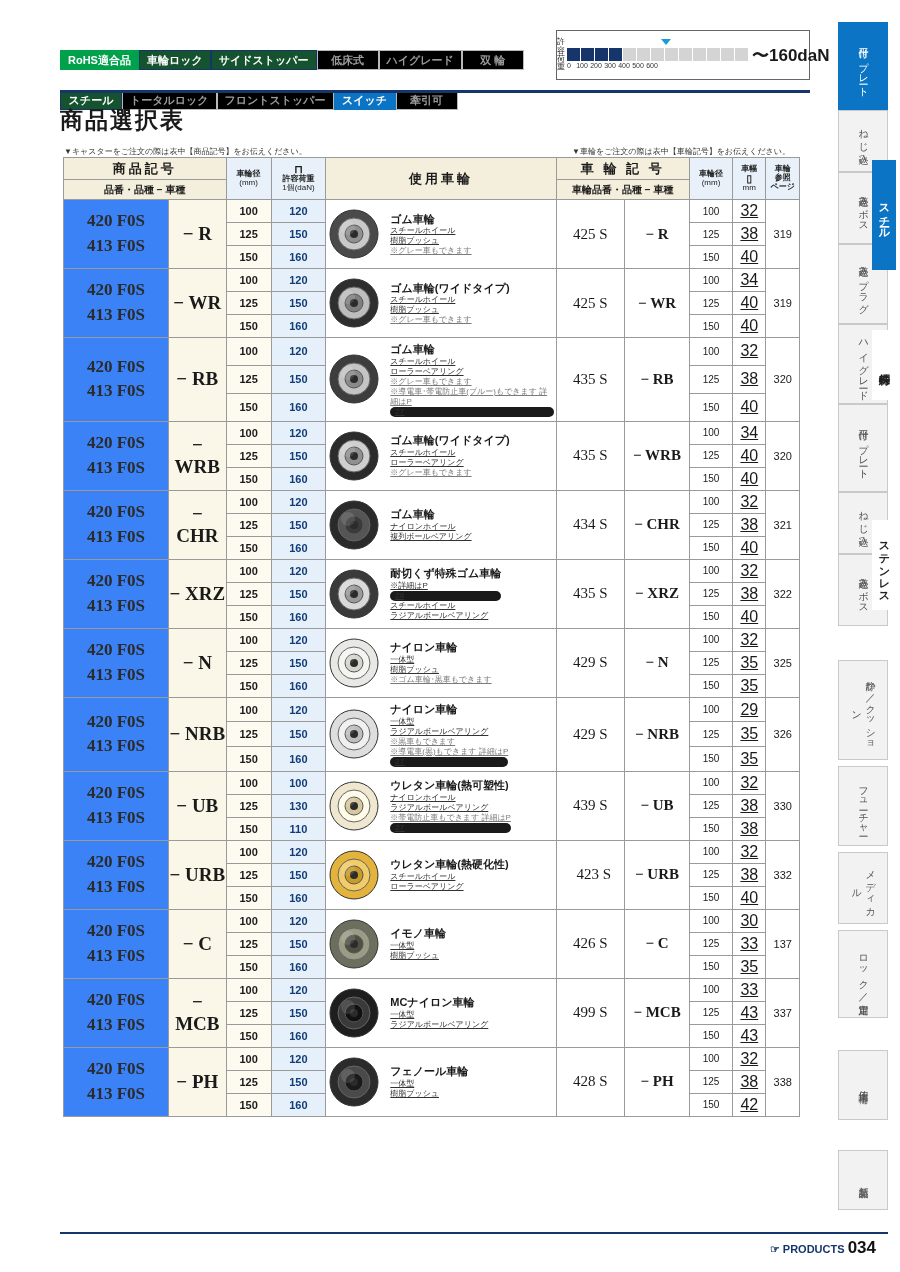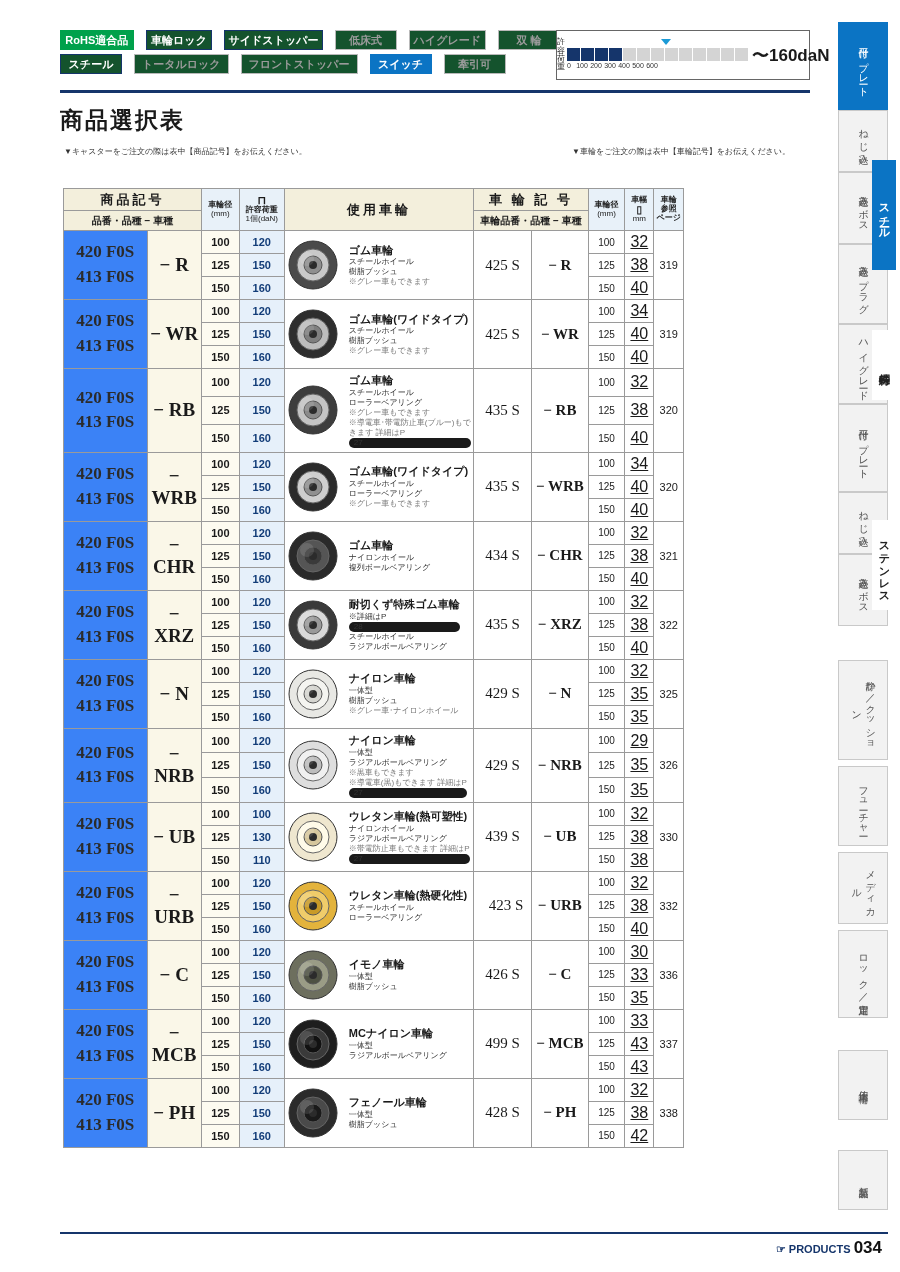--- a/index.html
+++ b/index.html
@@ -9,26 +9,26 @@
     background: #ffffff;
     font-family: "Liberation Sans", sans-serif;
     color: #1a1a1a;
     position: relative;
     overflow: hidden;
   }
   .page { position: relative; width:900px; height:1272px; }
 
   
   .tagwrap { position:absolute; left:60px; top:30px; width:500px; }
-  .tagrow { display:flex; gap:12px; margin-bottom:4px; }
+  .tagrow { display:flex; gap:0; margin-bottom:4px;margin-top:20px; }
   .tag {
     height:20px; min-width:62px; padding:0 7px;
     display:flex; align-items:center; justify-content:center;
     font-size:11px; letter-spacing:0px; white-space:nowrap;
-    border:1px solid #b9b9b9; color:#9a9a9a; background:#14532d;
+    border:1px solid #b9b9b9; color:#9a9a9a; background:#000000;
     font-weight:bold;
   }
   .tag.green { background:#00a14b; color:#fff; border-color:#00a14b; }
   .tag.navy  { background:#14532d; color:#fff; border-color:#15356b; }
   .tag.blue  { background:#0b74c4; color:#fff; border-color:#0b74c4; }
 
   
   .gauge { position:absolute; left:556px; top:30px; width:254px; height:50px;
            border:1px solid #666; background:#fff; display:flex; align-items:center; }
   .gauge-label {
@@ -48,38 +48,38 @@
   .gauge-value { font-size:17px; font-weight:bold; padding-right:6px; white-space:nowrap; }
 
   .hrule { position:absolute; left:60px; top:90px; width:750px; height:3px; background:#15356b; }
 
   
   .title { position:absolute; left:60px; top:105px; font-size:23px; font-weight:bold; letter-spacing:2px; }
   .note-left { position:absolute; left:64px; top:146px; font-size:8px; color:#333; }
   .note-right { position:absolute; left:572px; top:146px; font-size:8px; color:#333; }
 
   
-  table.main { position:absolute; left:63px; top:157px; border-collapse:collapse; width:621px;margin-top:31px; }
+  table.main { position:absolute; left:63px; top:157px; border-collapse:collapse; width:737px; }
   table.main td, table.main th { border:1px solid #9a9a9a; padding:0; }
   .hdr-band { background:#f3efdc; font-weight:bold; }
   .hdr-band2 { background:#e8f1f9; }
   .h-ttl { font-size:13px; font-weight:bold; text-align:center; letter-spacing:3px; }
   .h-sub { font-size:10px; text-align:center; font-weight:bold; }
   .h-small { font-size:8px; text-align:center; line-height:1.1; font-weight:bold;}
 
   .code-cell { background:#3b82f6; text-align:center; vertical-align:middle; }
   .code-num { font-size:17px; font-weight:bold; color:#2b2b2b; line-height:1.45; font-family:"Liberation Serif", serif;}
   .suffix { font-size:19px; font-weight:bold; text-align:center; vertical-align:middle; background:#faf7e8; font-family:"Liberation Serif", serif;}
   .dia { background:#fdfbf0; font-size:11px; font-weight:bold; text-align:center; height:23px; }
   .load { background:#e6f0fa; font-size:11px; font-weight:bold; text-align:center; color:#123c78; }
   .wheel-cell { background:#fff; vertical-align:middle; }
   .wheel-inner { display:flex; align-items:center; gap:10px; padding:4px 2px; }
   .wheel-img { width:52px; height:52px; flex:none; }
   .wtxt b { font-size:11px; display:block; line-height:1.35; }
-  .wtxt span { font-size:8px; display:block; line-height:1.25; color:#333; }
+  .wtxt span { font-size:8px; display:block; line-height:1.25; color:#333;text-decoration:underline; }
   .wtxt span.gray { color:#7b7b7b; }
   .pill { display:inline-block; background:#1a1a1a; color:#fff; border-radius:7px;
           font-size:7.5px; padding:0px 5px; vertical-align:middle; }
   .wcode { font-size:15px; font-weight:normal; text-align:center; vertical-align:middle; font-family:"Liberation Serif", serif;}
   .wsuf  { font-size:15px; font-weight:bold; text-align:center; vertical-align:middle; font-family:"Liberation Serif", serif;}
   .wdia { font-size:10px; text-align:center; height:23px; }
   .wwid { font-size:16px; text-align:center;text-decoration:underline; }
   .wpage { font-size:11px; text-align:center; vertical-align:middle; }
   .tab {
     width:50px; border:1px solid #c9c9c9; background:#f2f2f2;
@@ -87,21 +87,21 @@
     writing-mode:vertical-rl; text-orientation:upright;
     font-size:10px; color:#555; letter-spacing:1px; margin-bottom:-1px;
     padding:6px 0; text-align:center;
   }
   .tab.active { background:#0b74c4; color:#fff; border-color:#0b74c4; }
   .tabgroup { position:absolute; width:24px; writing-mode:vertical-rl; text-orientation:upright;
               font-size:11px; font-weight:bold; color:#222; text-align:center; }
 
   
   .footline { position:absolute; left:60px; top:1232px; width:828px; height:2px; background:#15356b; }
-  .footer { position:absolute; right:18px; top:1238px; font-size:11px; color:#15356b; font-weight:bold; }
+  .footer { position:absolute; right:24px; top:1238px; font-size:11px; color:#15356b; font-weight:bold; }
   .footer .pg { font-size:17px; color:#111; }
 </style>
 </head>
 <body>
 
 <div class="page">
 
   <div class="tagwrap">
     <div class="tagrow">
       <div class="tag green">RoHS適合品</div>
@@ -464,21 +464,21 @@
                   <circle cx="26" cy="26" r="24" fill="#e8e8e4" stroke="#333" stroke-width="1"></circle>
                   <circle cx="26" cy="26" r="16" fill="#f4f4f0" stroke="#666" stroke-width="1"></circle>
                   <circle cx="26" cy="26" r="9" fill="#d5d5d0" stroke="#555" stroke-width="1"></circle>
                   <circle cx="26" cy="26" r="4" fill="#2b2b2b"></circle>
                   <circle cx="20" cy="20" r="7" fill="#ffffff" opacity="0.12"></circle>
                 </svg></div>
               <div class="wtxt">
                 <b>ナイロン車輪 </b>
                 <span>一体型</span>
                 <span>樹脂ブッシュ</span>
-                <span class="gray">※グレー車･ナイロンホイール</span>
+                <span class="gray">※ゴム車輪･黒車もできます</span>
               </div>
             </div>
           </td>
           <td class="wcode" rowspan="3" style="width: 70px;">429 S</td>
           <td class="wsuf" rowspan="3" style="width: 66px;">− N</td>
           <td class="wdia">100</td>
           <td class="wwid">32</td>
           <td class="wpage" rowspan="3">325</td>
         </tr>
         <tr>
@@ -643,21 +643,21 @@
                 <b>イモノ車輪 </b>
                 <span>一体型</span>
                 <span>樹脂ブッシュ</span>
               </div>
             </div>
           </td>
           <td class="wcode" rowspan="3" style="width: 70px;">426 S</td>
           <td class="wsuf" rowspan="3" style="width: 66px;">− C</td>
           <td class="wdia">100</td>
           <td class="wwid">30</td>
-          <td class="wpage" rowspan="3">336</td>
+          <td class="wpage" rowspan="3">137</td>
         </tr>
         <tr>
           <td class="dia">125</td>
           <td class="load">150</td>
           <td class="wdia">125</td>
           <td class="wwid">33</td>
         </tr>
         <tr>
           <td class="dia">150</td>
           <td class="load">160</td>

